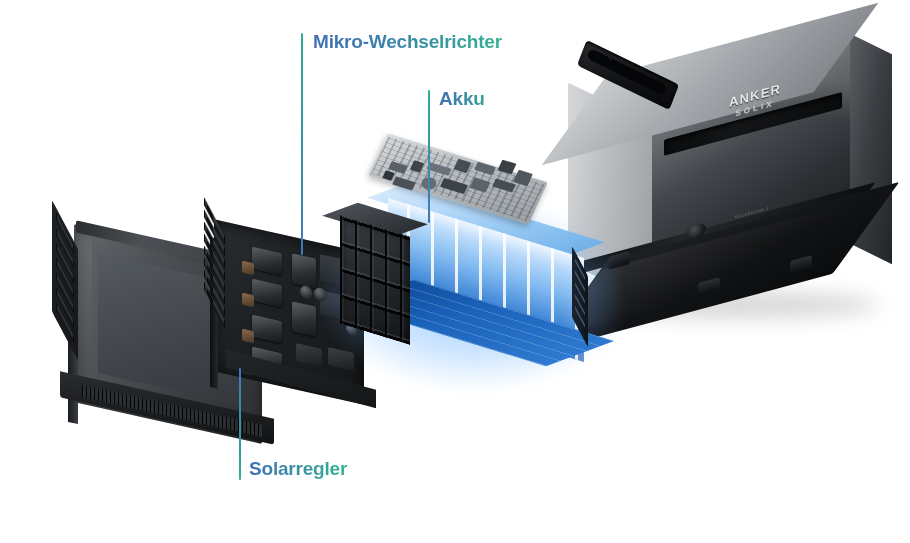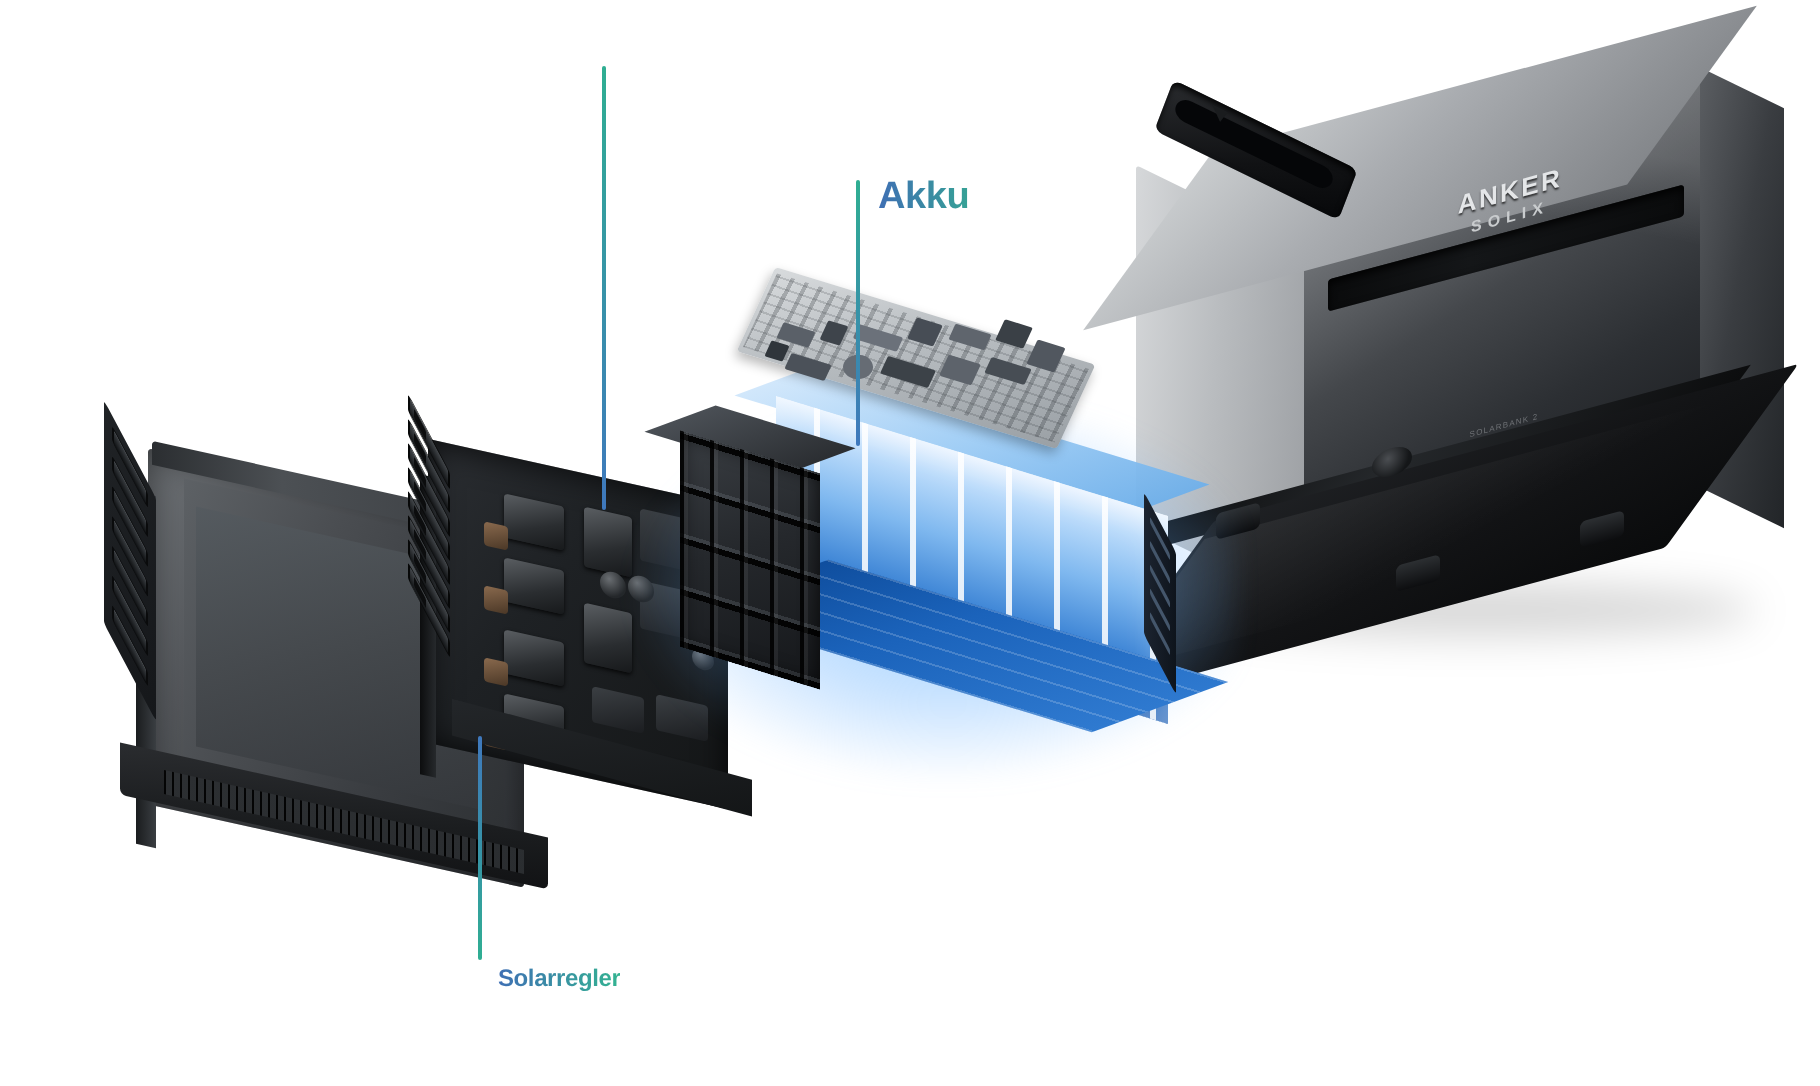--- a/index.html
+++ b/index.html
@@ -448,20 +448,21 @@
     <div class="icomp" style="left:16px;top:24px;width:20px;height:9px;background:#4b5159;"></div>
     <div class="icomp" style="left:44px;top:22px;width:14px;height:13px;background:#666c74;border-radius:50%;"></div>
     <div class="icomp" style="left:64px;top:26px;width:24px;height:10px;background:#3c4248;"></div>
     <div class="icomp" style="left:94px;top:24px;width:16px;height:12px;background:#5d636b;"></div>
     <div class="icomp" style="left:116px;top:26px;width:20px;height:9px;background:#474d54;"></div>
     <div class="icomp" style="left:6px;top:16px;width:9px;height:9px;background:#2f353b;"></div>
     <div class="icomp" style="left:138px;top:16px;width:14px;height:14px;background:#51575f;"></div>
   </div>
 
   <div class="leader" style="left:301px;top:33px;height:222px;background:linear-gradient(180deg,#2fae92,#3f78bd);"></div>
+  <div class="callout-text" style="left:313px;top:31px;font-size:19px;background-image:linear-gradient(90deg,#3f6fb4 0%,#3a84aa 45%,#33b391 100%);">Mikro-Wechselrichter</div>
 
   <div class="leader" style="left:428px;top:90px;height:133px;background:linear-gradient(180deg,#2fae92,#3f78bd);"></div>
   <div class="callout-text" style="left:439px;top:88px;font-size:19px;background-image:linear-gradient(90deg,#3f6fb4 0%,#36a295 100%);">Akku</div>
 
   <div class="leader" style="left:239px;top:368px;height:112px;background:linear-gradient(180deg,#3f78bd,#2fae92);"></div>
-  <div class="callout-text" style="left:249px;top:482px;font-size:12px;background-image:linear-gradient(90deg,#3f6fb4 0%,#33b391 100%);">Solarregler</div>
+  <div class="callout-text" style="left:249px;top:458px;font-size:19px;background-image:linear-gradient(90deg,#3f6fb4 0%,#33b391 100%);">Solarregler</div>
 
 </div>
 
 </body></html>

